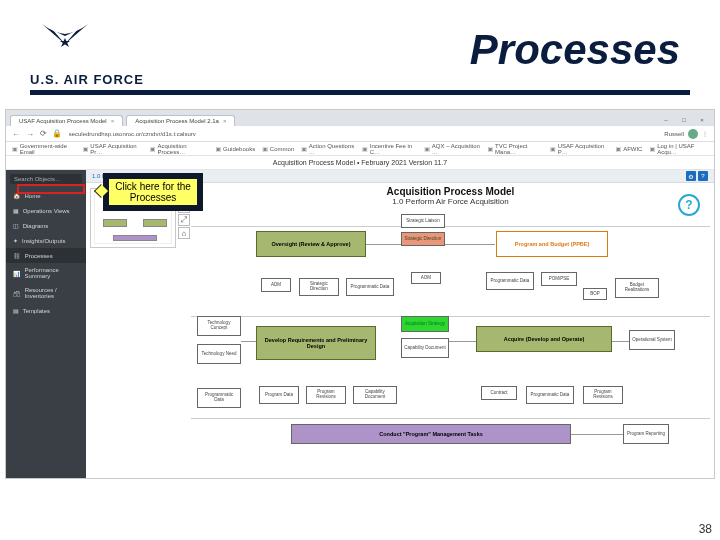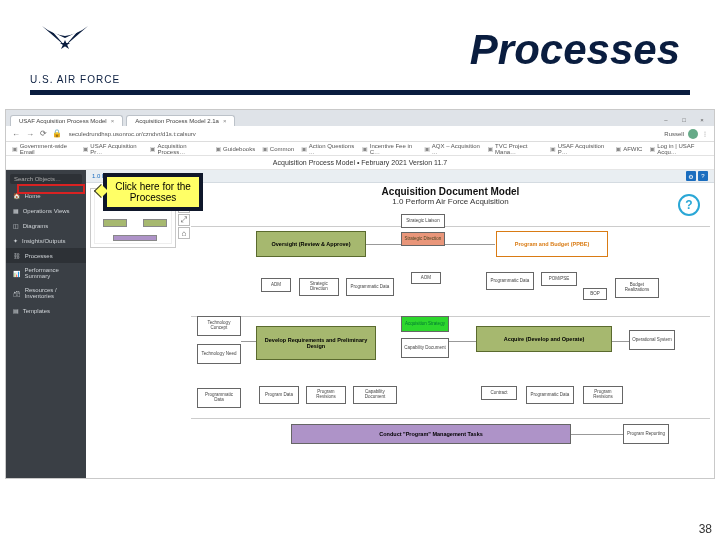--- a/index.html
+++ b/index.html
@@ -1,21 +1,21 @@
 <!DOCTYPE html>
 <html><head>
 <meta charset="utf-8">
 <style>
   *{box-sizing:border-box;margin:0;padding:0}
   body{width:720px;height:540px;background:#fff;font-family:Arial,Helvetica,sans-serif;position:relative;overflow:hidden}
   .slide-header{display:flex;align-items:center;padding:10px 30px 0 30px;height:90px}
   .logo-block{width:140px}
   .wing{width:70px;height:40px;position:relative}
   .wing svg{width:70px;height:40px}
-  .af-text{font-size:10px;font-weight:normal;letter-spacing:1px;color:#0a1d3f;margin-top:18px}
+  .af-text{font-size:13px;font-weight:bold;letter-spacing:1px;color:#0a1d3f;margin-top:18px}
   .slide-title{flex:1;text-align:right;font-style:italic;font-weight:bold;color:#0a1d3f;font-size:42px;padding-right:10px}
   .rule{height:5px;background:#0a1d3f;margin:0 30px 14px 30px}
   .browser{margin:0 5px;border:1px solid #c9c9c9;height:370px;font-size:6px;background:#fff;position:relative;overflow:hidden}
   .tabbar{height:16px;background:#dfe3e8;display:flex;align-items:flex-end;padding:0 4px;gap:3px}
   .tab{background:#fff;border:1px solid #bcc2c9;border-bottom:none;padding:2px 8px;border-radius:3px 3px 0 0;display:flex;gap:4px;align-items:center;font-size:6px;color:#444}
   .tab-x{color:#888}
   .winctl{margin-left:auto;display:flex;gap:2px}
   .winbtn{width:16px;height:12px;display:flex;align-items:center;justify-content:center;color:#555}
   .addrbar{height:16px;background:#fff;border-bottom:1px solid #ddd;display:flex;align-items:center;padding:0 6px;gap:6px}
   .nav-ico{color:#666;font-size:8px}
@@ -47,21 +47,21 @@
   .dgm-title .t2{font-size:8px;color:#333}
   .help{position:absolute;right:10px;top:8px;width:22px;height:22px;border:2px solid #2aa7d6;border-radius:50%;display:flex;align-items:center;justify-content:center;color:#2aa7d6;font-weight:bold;font-size:12px}
   .rowline{position:absolute;left:0;right:0;border-top:1px solid #ccc}
   .box{position:absolute;border:1px solid #666;background:#fff;font-size:5.5px;text-align:center;display:flex;align-items:center;justify-content:center;padding:1px 2px;line-height:1.1}
   .box.b-olive{background:#a6b86f;border-color:#5a6a2e;font-weight:bold}
   .box.b-orange{border-color:#d97b14;color:#d97b14;font-weight:bold}
   .box.b-salmon{background:#e9967a;color:#442}
   .box.b-green{background:#2dd72d;color:#073}
   .box.b-purple{background:#ae93c8}
   .sm{font-size:4.5px;color:#444}
-  .callout{position:absolute;left:103px;top:173px;width:100px;height:38px;background:#ffff66;border:4px solid #0f172a;display:flex;align-items:center;justify-content:center;text-align:center;font-size:10px;line-height:1.15;z-index:7}
+  .callout{position:absolute;left:103px;top:173px;width:100px;height:38px;background:#ffff66;border:6px solid #0f172a;display:flex;align-items:center;justify-content:center;text-align:center;font-size:10px;line-height:1.15;z-index:7}
   .callout-tail{position:absolute;left:96px;top:186px;width:10px;height:10px;background:#ffff66;border:1px solid #333;border-right:none;border-bottom:none;transform:rotate(-45deg);z-index:8}
   .pagenum{position:absolute;right:8px;bottom:4px;font-size:12px;color:#333}
   .conn{position:absolute;background:#999}
 </style>
 </head>
 <body>
 
 <div class="slide-header">
   <div class="logo-block">
     <div class="wing">
@@ -214,21 +214,21 @@
       </div>
       <div class="zoom">
         <div>+</div>
         <div>−</div>
         <div>⤢</div>
         <div>⌂</div>
       </div>
 
       <div class="diagram">
         <div class="dgm-title">
-          <div class="t1">Acquisition Document Model</div>
+          <div class="t1">Acquisition Process Model</div>
           <div class="t2">1.0 Perform Air Force Acquisition</div>
         </div>
         <div class="help">?</div>
 
         <div class="rowline" style="top:40px"></div>
         <div class="rowline" style="top:130px"></div>
         <div class="rowline" style="top:232px"></div>
 
         <div class="box sm" style="left:210px;top:28px;width:44px;height:14px">Strategic Liaison</div>
         <div class="box sm b-salmon" style="left:210px;top:46px;width:44px;height:14px">Strategic Direction</div>

